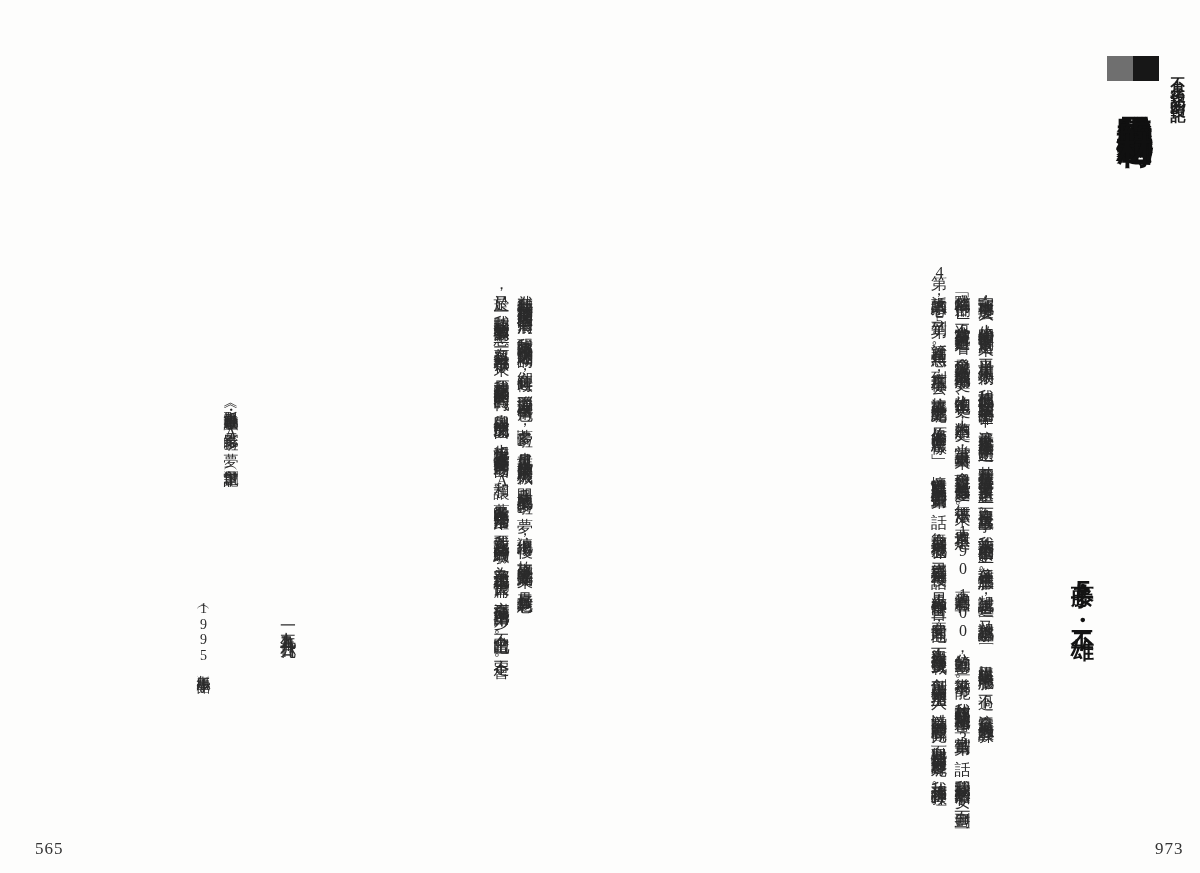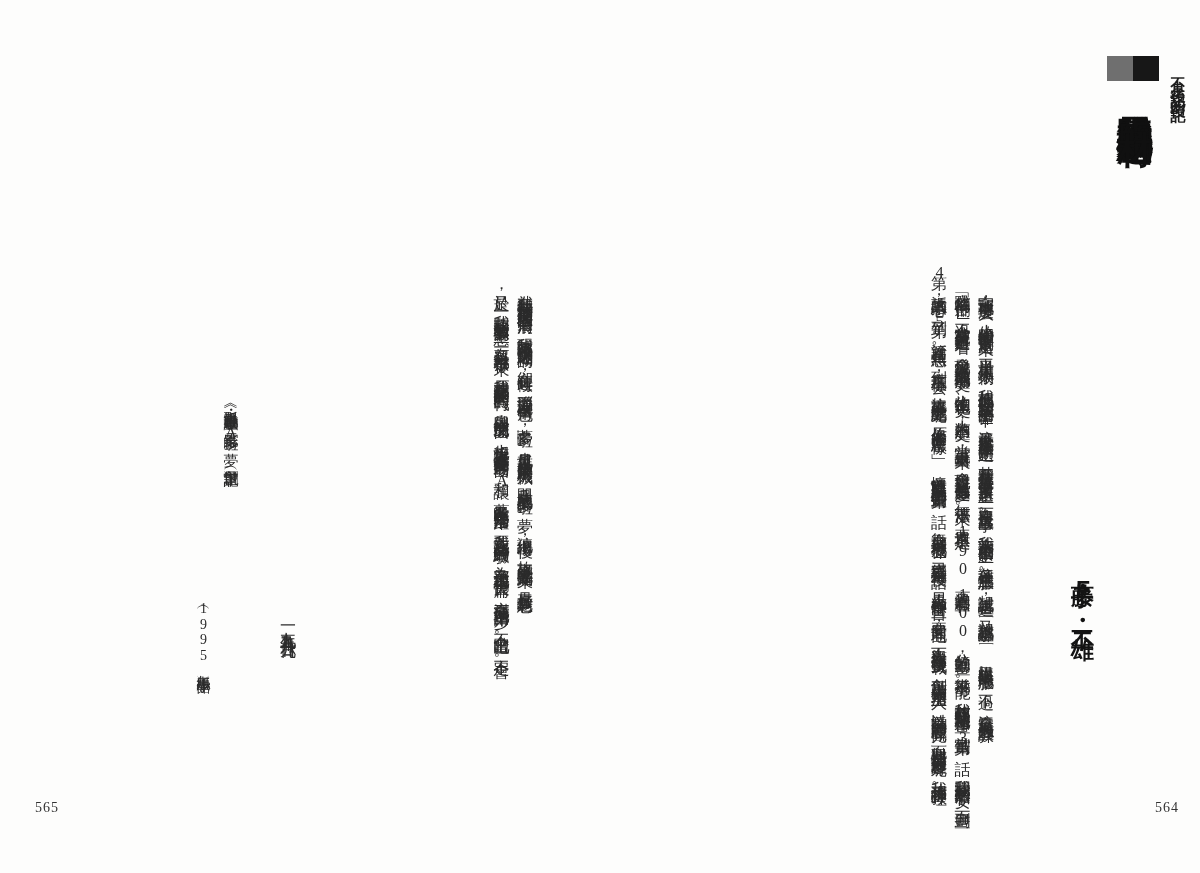--- a/index.html
+++ b/index.html
@@ -103,23 +103,23 @@
     right: 988px;
     top: 600px;
     font-size: 14px;
     letter-spacing: 0.8px;
     color: #2b2b2b;
   }
 
   
   .pagenum {
     position: absolute;
-    top: 800px;
+    top: 839px;
     font-family: "Liberation Serif", "DejaVu Serif", serif;
-    font-size: 14px;
+    font-size: 17px;
     letter-spacing: 1px;
     color: #333333;
   }
   .pagenum-left  { left: 35px; }
   .pagenum-right { left: 1155px; }
 </style>
 </head>
 <body>
 
 <div class="canvas">
@@ -148,16 +148,16 @@
 
     <div class="vtext title">構思無限地膨脹的創世題材</div>
 
     <div class="vtext author">藤子・F・不二雄</div>
 
     <div class="vtext bodytext body-right">
       <p>宇宙和地球這麼大，小小的大雄卻輕言要創造出來。平日大雄是個小人物，我想把他以神的立場放在小小的世界中，這就是今次電影版原作的主題。其實我曾在短篇故事中畫過多次這主題，而這次是長篇故事。我決意定下創世的主題，讓各種主意膨脹。想試試畫這些，又想試試畫那些…，構思無限量地膨脹。不過，這完全是災難似的誤算。</p>
       <p>雖然簡稱「創世」，不過當嘗試分解這題目一看，會發現當中能綜合成地球的歷史、生物的進化史、人類的歷史，當嘗試去畫出來，會發現這題材能越畫越多，無法停下來。要填進不足190頁的漫畫和100分鐘的動畫，幾乎不可能。我如舊輕輕鬆鬆地開始作畫，當畫到第3話，我開始感到茫然和不安，而畫到第4話真的擔心了，到了第5話簡直是焦急。「到底這樣下去，這故事能不能完結呢？原作者的命運會怎樣？」，懷着這種緊張不已的心情畫到第6話。舞台擴展到地底世界，已經要畫到最後一話，昆蟲人類卻作出宣言，要奪回地面，而人類亦揚言接受挑戰。創世神由大雄一人增加至三人，以湊熱鬧的態度在觀光。面對這些情節要如何處理好呢？我才想求神打救哩。</p>
     </div>
 
-    <div class="pagenum pagenum-right">564</div>
+    <div class="pagenum pagenum-right">973</div>
   </div>
 
 </div>
 
 </body></html>

